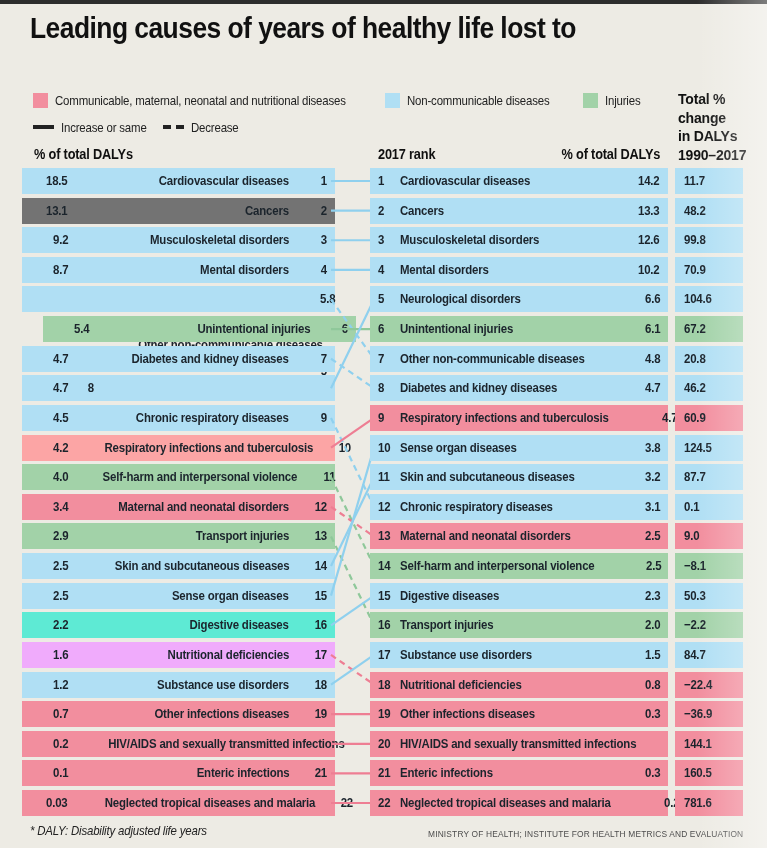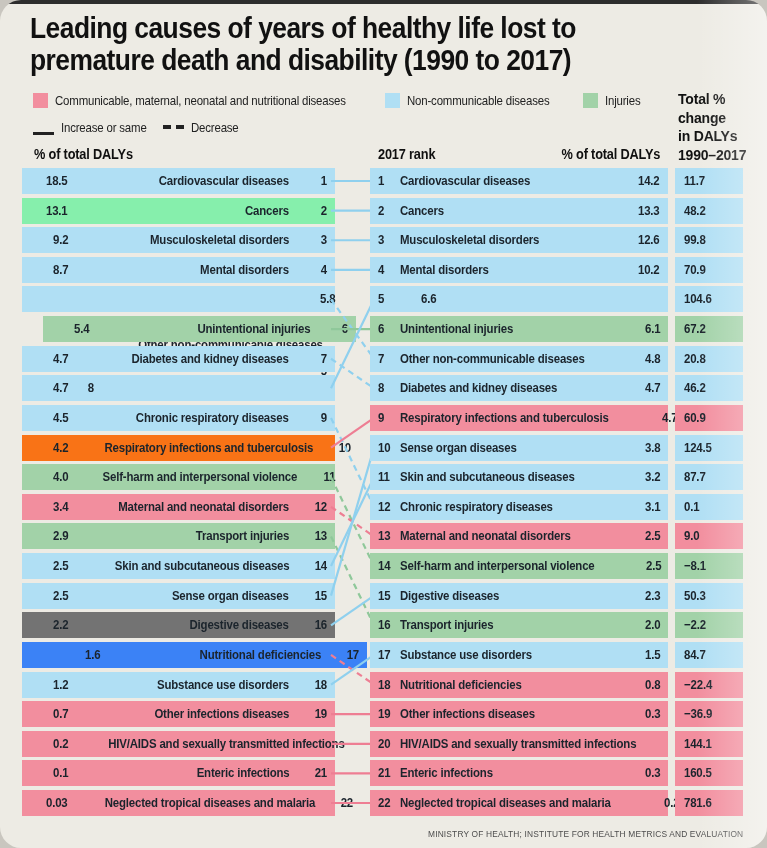--- a/index.html
+++ b/index.html
@@ -14,21 +14,21 @@
   .title{position:absolute;left:30px;top:12px;font-size:30px;font-weight:bold;color:#111;
          line-height:32px;letter-spacing:-0.6px;}
   .title div{white-space:nowrap;}
   .leg-cat{position:absolute;height:16px;display:flex;align-items:center;gap:7px;}
   .swatch{width:15px;height:15px;flex:0 0 15px;}
   .leg-label{font-size:13px;color:#222;letter-spacing:-0.2px;}
   #leg-cmnn{left:33px;top:92px;}
   #leg-ncd{left:385px;top:92px;}
   #leg-inj{left:583px;top:92px;}
   .leg-line{position:absolute;top:119px;height:16px;display:flex;align-items:center;gap:7px;}
-  #leg-solid{left:33px;align-items:flex-end;}
+  #leg-solid{left:33px;}
   #leg-dashed{left:163px;}
   .lswatch{width:21px;height:3.5px;background:#222;flex:0 0 21px;}
   .lswatch.dashed{background:repeating-linear-gradient(90deg,#222 0 8px,transparent 8px 13px);}
   .colhdr{position:absolute;top:146px;font-size:14.5px;font-weight:bold;color:#101010;
           white-space:nowrap;letter-spacing:-0.2px;}
   #hdr-left-val{left:34px;}
   #hdr-1990{left:22px;width:305px;text-align:right;}
   #hdr-2017{left:378px;}
   #hdr-right-val{left:370px;width:290px;text-align:right;}
   #hdr-change{position:absolute;left:678px;top:90px;font-size:14px;font-weight:bold;
@@ -48,26 +48,25 @@
   .change-bar .val{padding-left:9px;}
   #links-svg{position:absolute;left:335px;top:168px;overflow:visible;}
   .footnote{position:absolute;left:30px;top:823px;font-size:13px;font-style:italic;
             color:#222;letter-spacing:-0.2px;}
   .source{position:absolute;right:24px;top:828px;font-size:9.5px;color:#4d4d4d;
           letter-spacing:0.2px;}
 </style>
 </head>
 <body>
 
-<div class="page" style="background: rgb(237, 235, 228); border-radius: 21px;">
+<div class="page" style="background: rgb(237, 235, 228);">
   <div class="topbar" style="background: rgb(45, 45, 45);"></div>
 
   <h1 class="title" style="margin:0;">
     <div class="o-l"><span class="t" style="transform: scaleX(0.88);">Leading causes of years of healthy life lost to</span></div>
-    <div class="o-l"><span class="t" style="transform: scaleX(0.88);">premature death and disability (1990 to 2017)</span></div>
   </h1>
 
   <div class="leg-cat" id="leg-cmnn">
     <span class="swatch" style="background: rgb(242, 142, 158);"></span>
     <span class="leg-label o-l"><span class="t fitw" style="transform: scaleX(0.88);">Communicable, maternal, neonatal and nutritional diseases</span></span>
   </div>
   <div class="leg-cat" id="leg-ncd">
     <span class="swatch" style="background: rgb(176, 223, 244);"></span>
     <span class="leg-label o-l"><span class="t fitw" style="transform: scaleX(0.88);">Non-communicable diseases</span></span>
   </div>
@@ -95,21 +94,21 @@
     <div class="o-l"><span class="t">in DALYs</span></div>
     <div class="o-l"><span class="t">1990–2017</span></div>
   </div>
 
   <div class="col" id="left-col">
       <div class="bar left-bar" style="top: 0px; background: rgb(176, 223, 244); color: rgb(27, 36, 44);">
         <span class="val o-r"><span class="t fitw" style="transform: scaleX(0.88);">18.5</span></span>
         <span class="lbl o-r"><span class="t fitw" style="transform: scaleX(0.88);">Cardiovascular diseases</span></span>
         <span class="rank o-r"><span class="t fitw" style="transform: scaleX(0.88);">1</span></span>
       </div>
-      <div class="bar left-bar" style="top: 29.62px; background: #86efac; color: rgb(27, 36, 44);">
+      <div class="bar left-bar" style="top: 29.62px; background: #737373; color: rgb(27, 36, 44);">
         <span class="val o-r"><span class="t fitw" style="transform: scaleX(0.88);">13.1</span></span>
         <span class="lbl o-r"><span class="t fitw" style="transform: scaleX(0.88);">Cancers</span></span>
         <span class="rank o-r"><span class="t fitw" style="transform: scaleX(0.88);">2</span></span>
       </div>
       <div class="bar left-bar" style="top: 59.24px; background: rgb(176, 223, 244); color: rgb(27, 36, 44);">
         <span class="val o-r"><span class="t fitw" style="transform: scaleX(0.88);">9.2</span></span>
         <span class="lbl o-r"><span class="t fitw" style="transform: scaleX(0.88);">Musculoskeletal disorders</span></span>
         <span class="rank o-r"><span class="t fitw" style="transform: scaleX(0.88);">3</span></span>
       </div>
       <div class="bar left-bar" style="top: 88.86px; background: rgb(176, 223, 244); color: rgb(27, 36, 44);">
@@ -134,21 +133,21 @@
       </div>
       <div class="bar left-bar" style="top: 207.34px; background: rgb(176, 223, 244); color: rgb(27, 36, 44);">
         <span class="val o-r"><span class="t fitw" style="transform: scaleX(0.88);">4.7</span></span>
         <span class="rank o-r"><span class="t fitw" style="transform: scaleX(0.88);">8</span></span>
       </div>
       <div class="bar left-bar" style="top: 236.96px; background: rgb(176, 223, 244); color: rgb(27, 36, 44);">
         <span class="val o-r"><span class="t fitw" style="transform: scaleX(0.88);">4.5</span></span>
         <span class="lbl o-r"><span class="t fitw" style="transform: scaleX(0.88);">Chronic respiratory diseases</span></span>
         <span class="rank o-r"><span class="t fitw" style="transform: scaleX(0.88);">9</span></span>
       </div>
-      <div class="bar left-bar" style="top: 266.58px; background: #f97316; color: rgb(27, 36, 44);">
+      <div class="bar left-bar" style="top: 266.58px; background: #fca5a5; color: rgb(27, 36, 44);">
         <span class="val o-r"><span class="t fitw" style="transform: scaleX(0.88);">4.2</span></span>
         <span class="lbl o-r"><span class="t fitw" style="transform: scaleX(0.88);">Respiratory infections and tuberculosis</span></span>
         <span class="rank o-r"><span class="t fitw" style="transform: scaleX(0.88);">10</span></span>
       </div>
       <div class="bar left-bar" style="top: 296.2px; background: rgb(162, 210, 168); color: rgb(27, 36, 44);">
         <span class="val o-r"><span class="t fitw" style="transform: scaleX(0.88);">4.0</span></span>
         <span class="lbl o-r"><span class="t fitw" style="transform: scaleX(0.88);">Self-harm and interpersonal violence</span></span>
         <span class="rank o-r"><span class="t fitw" style="transform: scaleX(0.88);">11</span></span>
       </div>
       <div class="bar left-bar" style="top: 325.82px; background: rgb(242, 142, 158); color: rgb(27, 36, 44);">
@@ -164,26 +163,26 @@
       <div class="bar left-bar" style="top: 385.06px; background: rgb(176, 223, 244); color: rgb(27, 36, 44);">
         <span class="val o-r"><span class="t fitw" style="transform: scaleX(0.88);">2.5</span></span>
         <span class="lbl o-r"><span class="t fitw" style="transform: scaleX(0.88);">Skin and subcutaneous diseases</span></span>
         <span class="rank o-r"><span class="t fitw" style="transform: scaleX(0.88);">14</span></span>
       </div>
       <div class="bar left-bar" style="top: 414.68px; background: rgb(176, 223, 244); color: rgb(27, 36, 44);">
         <span class="val o-r"><span class="t fitw" style="transform: scaleX(0.88);">2.5</span></span>
         <span class="lbl o-r"><span class="t fitw" style="transform: scaleX(0.88);">Sense organ diseases</span></span>
         <span class="rank o-r"><span class="t fitw" style="transform: scaleX(0.88);">15</span></span>
       </div>
-      <div class="bar left-bar" style="top: 444.3px; background: #737373; color: rgb(27, 36, 44);">
+      <div class="bar left-bar" style="top: 444.3px; background: #5eead4; color: rgb(27, 36, 44);">
         <span class="val o-r"><span class="t fitw" style="transform: scaleX(0.88);">2.2</span></span>
         <span class="lbl o-r"><span class="t fitw" style="transform: scaleX(0.88);">Digestive diseases</span></span>
         <span class="rank o-r"><span class="t fitw" style="transform: scaleX(0.88);">16</span></span>
       </div>
-      <div class="bar left-bar" style="top: 473.92px; background: #3b82f6; color: rgb(27, 36, 44); padding-left: 32px;">
+      <div class="bar left-bar" style="top: 473.92px; background: #f0abfc; color: rgb(27, 36, 44);">
         <span class="val o-r"><span class="t fitw" style="transform: scaleX(0.88);">1.6</span></span>
         <span class="lbl o-r"><span class="t fitw" style="transform: scaleX(0.88);">Nutritional deficiencies</span></span>
         <span class="rank o-r"><span class="t fitw" style="transform: scaleX(0.88);">17</span></span>
       </div>
       <div class="bar left-bar" style="top: 503.54px; background: rgb(176, 223, 244); color: rgb(27, 36, 44);">
         <span class="val o-r"><span class="t fitw" style="transform: scaleX(0.88);">1.2</span></span>
         <span class="lbl o-r"><span class="t fitw" style="transform: scaleX(0.88);">Substance use disorders</span></span>
         <span class="rank o-r"><span class="t fitw" style="transform: scaleX(0.88);">18</span></span>
       </div>
       <div class="bar left-bar" style="top: 533.16px; background: rgb(242, 142, 158); color: rgb(27, 36, 44);">
@@ -247,20 +246,21 @@
         <span class="lbl o-l"><span class="t fitw" style="transform: scaleX(0.88);">Musculoskeletal disorders</span></span>
         <span class="val o-r"><span class="t fitw" style="transform: scaleX(0.88);">12.6</span></span>
       </div>
       <div class="bar right-bar" style="top: 88.86px; background: rgb(176, 223, 244); color: rgb(27, 36, 44);">
         <span class="rank o-l"><span class="t fitw" style="transform: scaleX(0.88);">4</span></span>
         <span class="lbl o-l"><span class="t fitw" style="transform: scaleX(0.88);">Mental disorders</span></span>
         <span class="val o-r"><span class="t fitw" style="transform: scaleX(0.88);">10.2</span></span>
       </div>
       <div class="bar right-bar" style="top: 118.48px; background: rgb(176, 223, 244); color: rgb(27, 36, 44);">
         <span class="rank o-l"><span class="t fitw" style="transform: scaleX(0.88);">5</span></span>
+        <span class="lbl o-l"><span class="t fitw" style="transform: scaleX(0.88);">Neurological disorders</span></span>
         <span class="val o-r"><span class="t fitw" style="transform: scaleX(0.88);">6.6</span></span>
       </div>
       <div class="bar right-bar" style="top: 148.1px; background: rgb(162, 210, 168); color: rgb(27, 36, 44);">
         <span class="rank o-l"><span class="t fitw" style="transform: scaleX(0.88);">6</span></span>
         <span class="lbl o-l"><span class="t fitw" style="transform: scaleX(0.88);">Unintentional injuries</span></span>
         <span class="val o-r"><span class="t fitw" style="transform: scaleX(0.88);">6.1</span></span>
       </div>
       <div class="bar right-bar" style="top: 177.72px; background: rgb(176, 223, 244); color: rgb(27, 36, 44);">
         <span class="rank o-l"><span class="t fitw" style="transform: scaleX(0.88);">7</span></span>
         <span class="lbl o-l"><span class="t fitw" style="transform: scaleX(0.88);">Other non-communicable diseases</span></span>
@@ -404,14 +404,15 @@
         <span class="val o-l"><span class="t fitw" style="transform: scaleX(0.88);">144.1</span></span>
       </div>
       <div class="bar change-bar" style="top: 592.4px; background: rgb(242, 142, 158); color: rgb(27, 36, 44);">
         <span class="val o-l"><span class="t fitw" style="transform: scaleX(0.88);">160.5</span></span>
       </div>
       <div class="bar change-bar" style="top: 622.02px; background: rgb(242, 142, 158); color: rgb(27, 36, 44);">
         <span class="val o-l"><span class="t fitw" style="transform: scaleX(0.88);">781.6</span></span>
       </div>
     </div>
 
+  <div class="footnote o-l"><span class="t fitw" style="transform: scaleX(0.88);">* DALY: Disability adjusted life years</span></div>
   <div class="source o-r"><span class="t fitw" style="transform: scaleX(0.88);">MINISTRY OF HEALTH; INSTITUTE FOR HEALTH METRICS AND EVALUATION</span></div>
 </div>
 
 </body></html>

